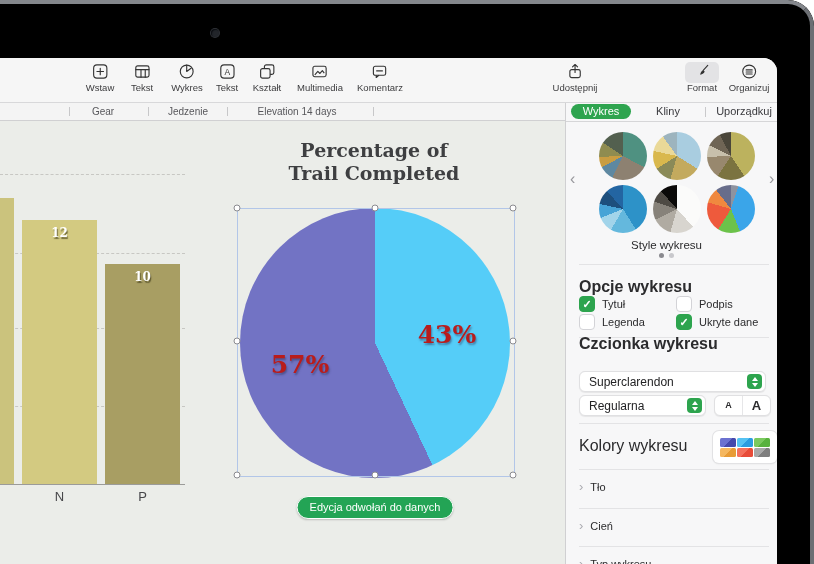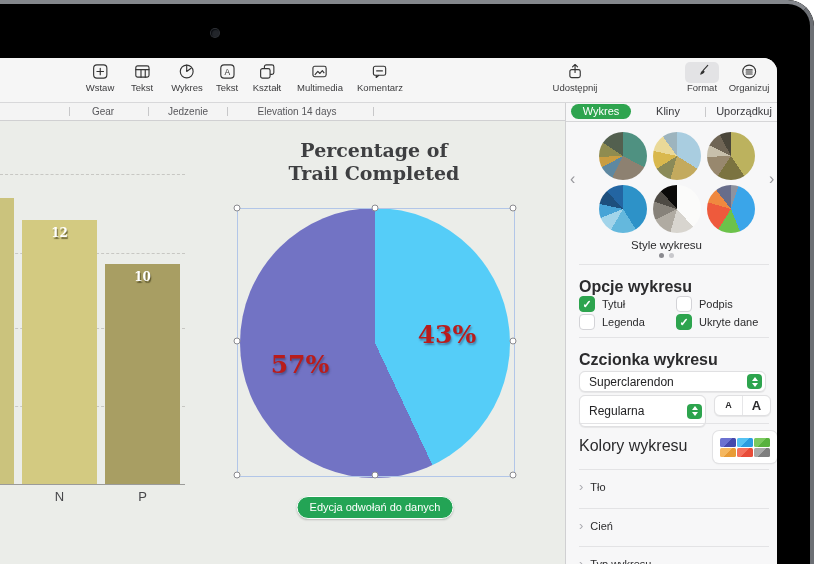--- a/index.html
+++ b/index.html
@@ -284,26 +284,26 @@
             <span class="cb"></span>
             <span class="cb-lbl">Legenda</span>
           </div>
           <div class="cb-cell">
             <span class="cb on">✓</span>
             <span class="cb-lbl">Ukryte dane</span>
           </div>
         </div>
 
       <div class="sdiv" style="top:234px"></div>
-      <div class="side-h" style="top:248px">Czcionka wykresu</div>
+      <div class="side-h" style="top:232px">Czcionka wykresu</div>
       <div class="dd" style="left:13px;top:268px;width:187px;height:21px">
         <span>Superclarendon</span>
         <span class="stepper"></span>
       </div>
-      <div class="dd" style="left:13px;top:292px;width:127px;height:32px">
+      <div class="dd" style="left:13px;top:292px;width:127px;height:21px">
         <span>Regularna</span>
         <span class="stepper"></span>
       </div>
       <div class="aa">
         <span class="small">A</span>
         <span class="big">A</span>
       </div>
 
       <div class="sdiv" style="top:320px"></div>
       <div class="side-h" style="top:334px;font-weight:400">Kolory wykresu</div>

